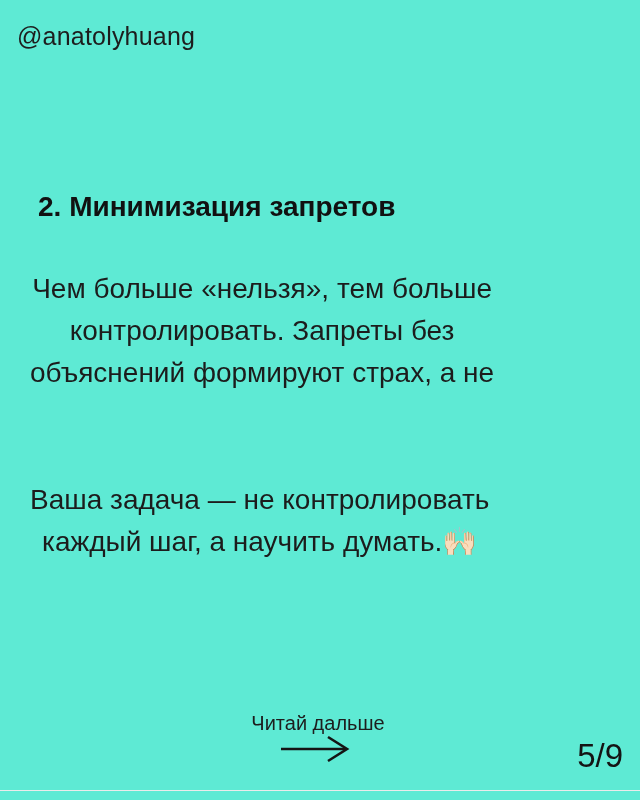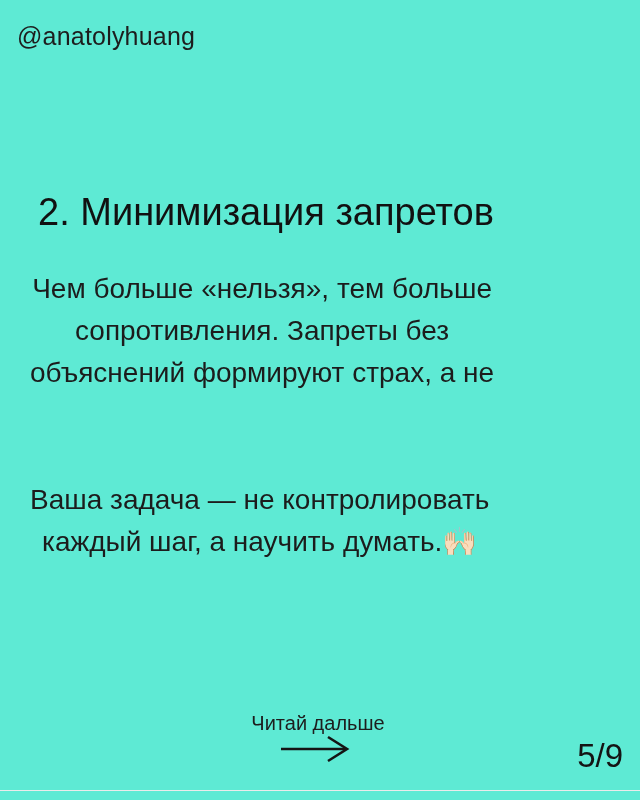--- a/index.html
+++ b/index.html
@@ -21,22 +21,22 @@
     left: 17px;
     font-size: 25px;
     letter-spacing: 0.2px;
     color: #1d1d1d;
     white-space: nowrap;
   }
   .heading {
     position: absolute;
     top: 191px;
     left: 38px;
-    font-size: 38px;
-    font-weight: 400;
+    font-size: 28px;
+    font-weight: 700;
     color: #111111;
     white-space: nowrap;
   }
   .body-block {
     position: absolute;
     left: 30px;
     color: #1c1c1c;
     font-size: 28px;
     line-height: 42px;
     text-align: center;
@@ -85,21 +85,21 @@
 <body>
 
 <div class="slide">
 
   <div class="handle">@anatolyhuang</div>
 
   <div class="heading">2. Минимизация запретов</div>
 
   <div class="body-block para1">
     <div class="line">Чем больше «нельзя», тем больше</div>
-    <div class="line">сопротивления. Запреты без</div>
+    <div class="line">контролировать. Запреты без</div>
     <div class="line">объяснений формируют страх, а не</div>
   </div>
 
   <div class="body-block para2">
     <div class="line">Ваша задача — не контролировать</div>
     <div class="line">каждый шаг, а научить думать.🙌🏻</div>
   </div>
 
   <div class="read-more">Читай дальше</div>
 

